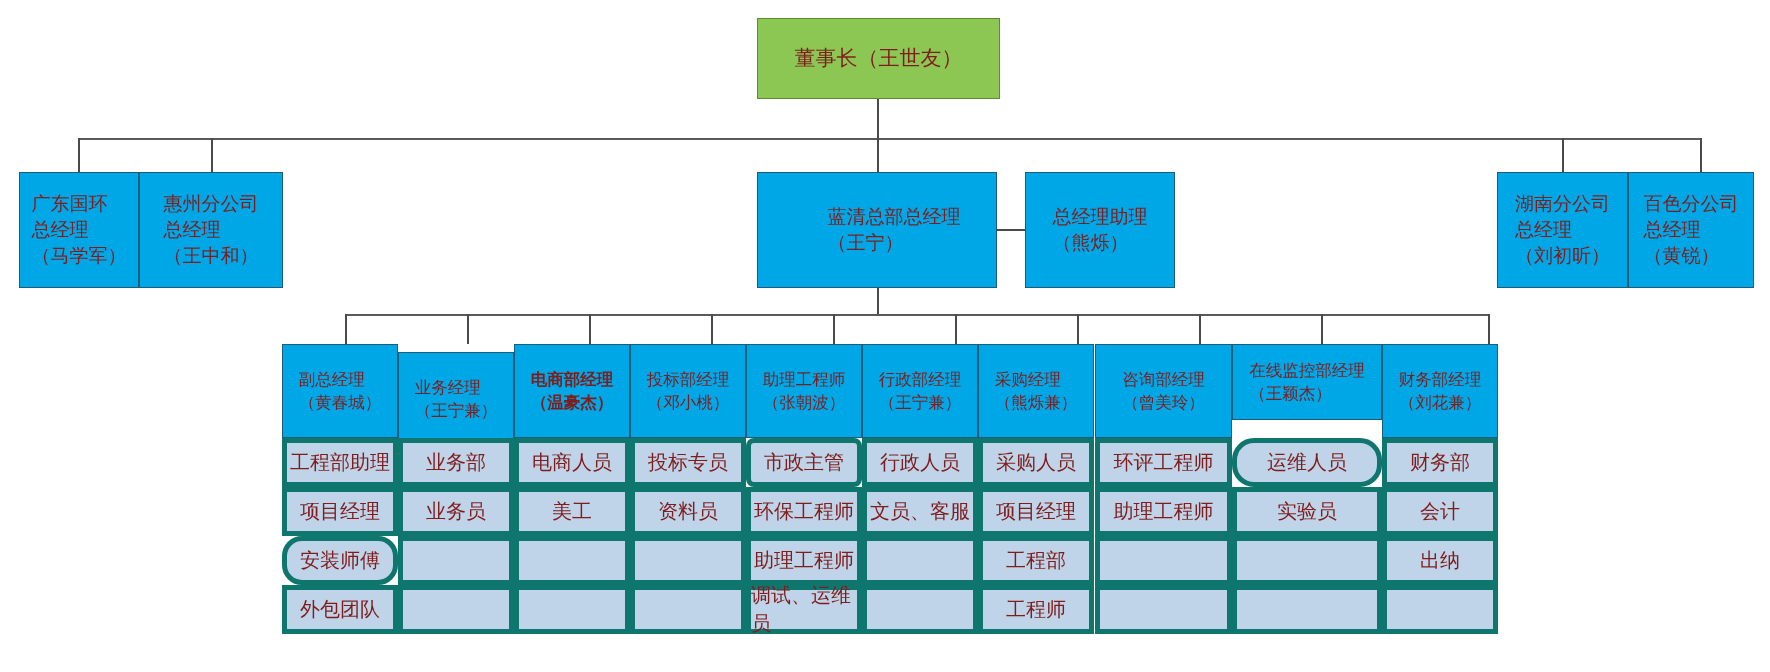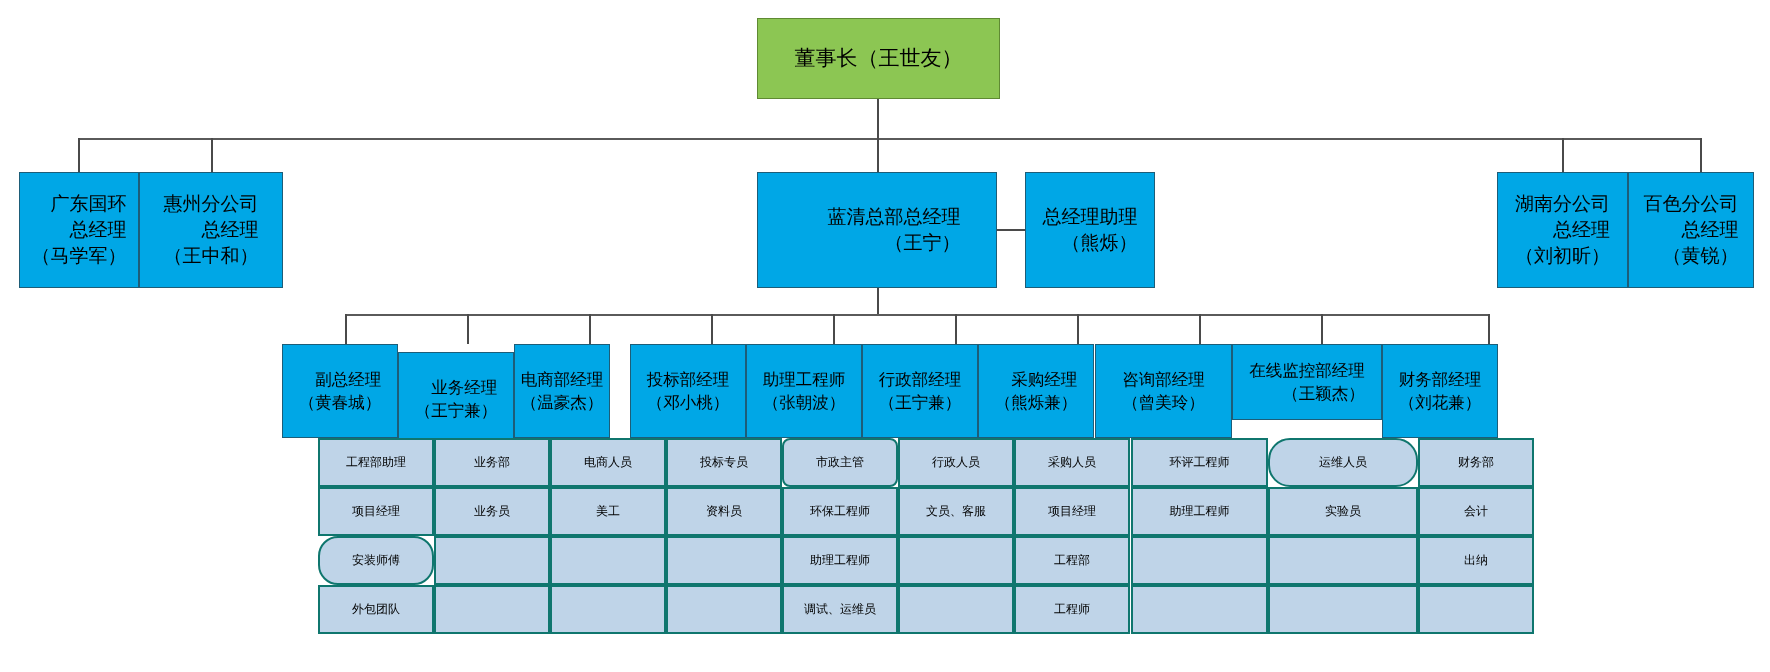--- a/index.html
+++ b/index.html
@@ -11,22 +11,22 @@
     overflow:hidden;
   }
   #canvas{position:relative;width:1770px;height:672px;}
 
   .box{
     position:absolute;
     box-sizing:border-box;
     display:flex;
     align-items:center;
     justify-content:center;
-    text-align:right;
-    color:#000000;
+    text-align:left;
+    color:#7f1d1d;
     line-height:1.38;
     white-space:pre-line;
     border:1px solid #3c3c3c;
   }
   .chairman{
     background:#8CC653;
     border:1px solid #5f8a33;
     font-size:21px;
   }
   .mgr{
@@ -34,23 +34,22 @@
     border:1px solid #1d5d78;
     font-size:19px;
   }
   .dept-head{
     background:#00A7E6;
     border:1px solid #1d5d78;
     font-size:16.5px;
   }
   .cell{
     background:#BFD4E8;
-    border:2px solid #0f766e;
-    font-size:12px;
-    margin-left:36px;
+    border:5px solid #0f766e;
+    font-size:20px;
   }
   .line{
     position:absolute;
     background:#5a5a5a;
   }
   .line.h{height:2px;}
   .line.v{width:2px;}
   .line.thin{background:#4a4a4a;}
 </style>
 </head>
@@ -75,21 +74,21 @@
 （马学军）</div>
   <div class="box mgr" style="left:139px;top:172px;width:144px;height:116px;">惠州分公司
 总经理
 （王中和）</div>
 
   <div class="box mgr" style="left:757px;top:172px;width:240px;height:116px;padding-left:34px;">蓝清总部总经理
 （王宁）</div>
 
   <div class="line h thin" style="left:997px;top:229px;width:28px;"></div>
 
-  <div class="box mgr" style="left:1025px;top:172px;width:130px;height:116px;">总经理助理
+  <div class="box mgr" style="left:1025px;top:172px;width:150px;height:116px;">总经理助理
 （熊烁）</div>
 
   <div class="box mgr" style="left:1497px;top:172px;width:131px;height:116px;">湖南分公司
 总经理
 （刘初昕）</div>
   <div class="box mgr" style="left:1628px;top:172px;width:126px;height:116px;">百色分公司
 总经理
 （黄锐）</div>
 
   <div class="line v thin" style="left:877px;top:288px;height:28px;"></div>
@@ -104,21 +103,21 @@
   <div class="line v thin" style="left:1077px;top:314px;height:30px;"></div>
   <div class="line v thin" style="left:1199px;top:314px;height:30px;"></div>
   <div class="line v thin" style="left:1321px;top:314px;height:30px;"></div>
   <div class="line v thin" style="left:1488px;top:314px;height:30px;"></div>
 
   <div id="dept-table">
       <div class="box dept-head" style="left: 282px; top: 344px; width: 116px; height: 94px;">副总经理
 （黄春城）</div>
       <div class="box dept-head" style="left: 398px; top: 344px; width: 116px; height: 94px; margin-top: 8px;">业务经理
 （王宁兼）</div>
-      <div class="box dept-head" style="left: 514px; top: 344px; width: 96px; height: 94px;">电商部经理
+      <div class="box dept-head" style="left: 514px; top: 344px; width: 116px; height: 94px; font-weight: bold;">电商部经理
 （温豪杰）</div>
       <div class="box dept-head" style="left: 630px; top: 344px; width: 116px; height: 94px;">投标部经理
 （邓小桃）</div>
       <div class="box dept-head" style="left: 746px; top: 344px; width: 116px; height: 94px;">助理工程师
 （张朝波）</div>
       <div class="box dept-head" style="left: 862px; top: 344px; width: 116px; height: 94px;">行政部经理
 （王宁兼）</div>
       <div class="box dept-head" style="left: 978px; top: 344px; width: 116px; height: 94px;">采购经理
 （熊烁兼）</div>
       <div class="box dept-head" style="left: 1095px; top: 344px; width: 137px; height: 94px;">咨询部经理

